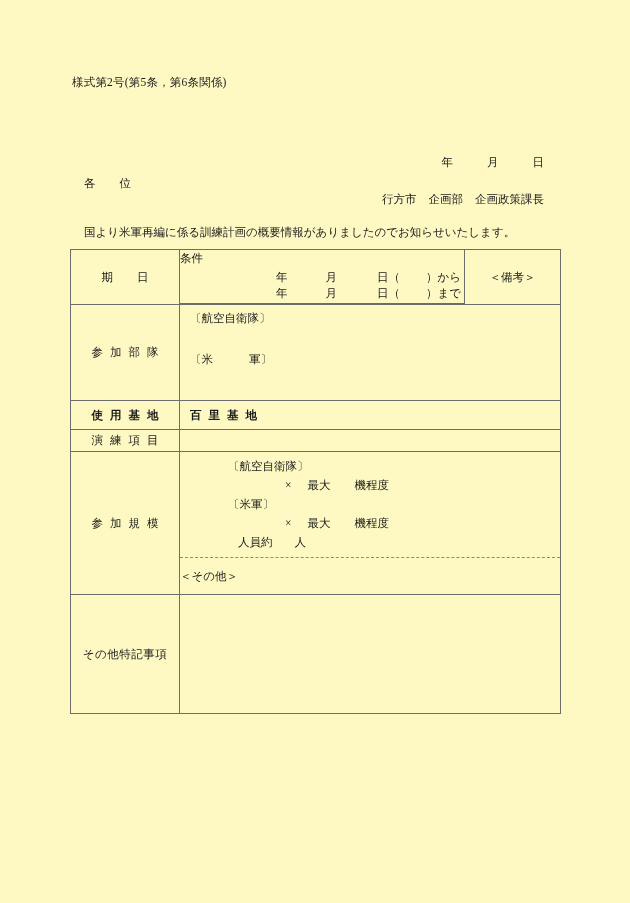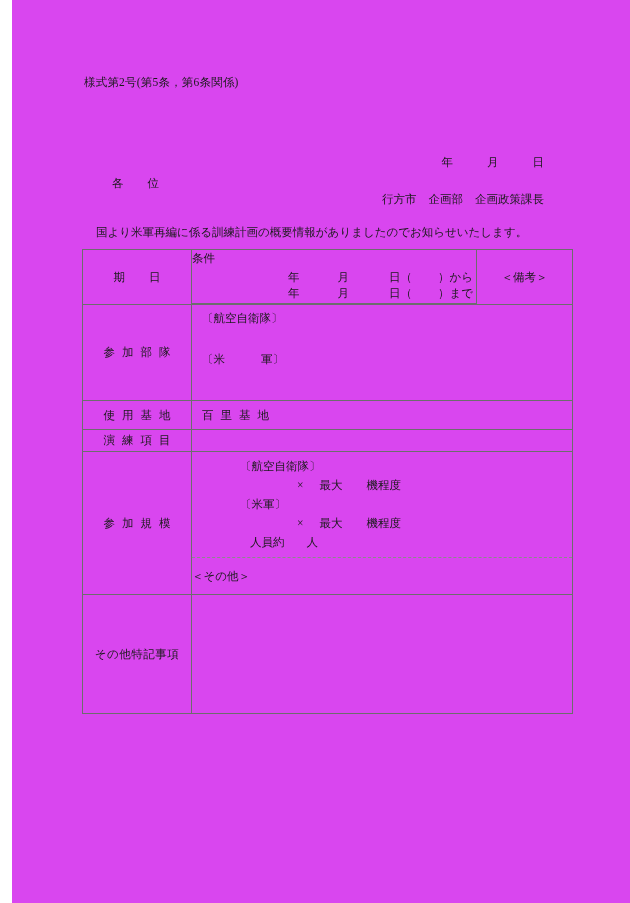--- a/index.html
+++ b/index.html
@@ -11,22 +11,21 @@
     width: 630px;
     height: 903px;
     position: relative;
     font-family: "Liberation Serif", "DejaVu Serif", serif;
     color: #1a1a1a;
     -webkit-font-smoothing: antialiased;
   }
   .page {
     position: absolute;
     inset: 0;
-    background: #d946ef;
-    margin-left: 12px;
+    background: #fef9c3;
   }
 
   
   .form-no {
     position: absolute;
     left: 72px;
     top: 75px;
     font-size: 11.5px;
     letter-spacing: 0.2px;
     white-space: nowrap;
@@ -45,21 +44,21 @@
   .date-line {
     position: absolute;
     right: 86px;
     top: 155px;
     font-size: 11.5px;
     white-space: nowrap;
   }
   .date-line .gap { display: inline-block; width: 34px; }
   .addressee {
     position: absolute;
-    left: 100px;
+    left: 84px;
     top: 176px;
     font-size: 11.5px;
     white-space: nowrap;
     letter-spacing: 0px;
   }
   .addressee .gap { display: inline-block; width: 24px; }
   .issuer {
     position: absolute;
     right: 86px;
     top: 192px;
@@ -150,21 +149,21 @@
     padding-top: 6px;
   }
 
   
   .r-units .body { height: 90px; vertical-align: top; padding: 5px 0 0 0; }
   .u-line1 { padding-left: 10px; line-height: 17px; }
   .u-line2 { padding-left: 10px; padding-top: 24px; line-height: 17px; }
   .u-line2 .g { display: inline-block; width: 36px; }
 
   
-  .r-base td { height: 28px; }
+  .r-base td { height: 28px; font-weight: bold; }
   .r-base .body { padding-left: 10px; }
   .r-base .body .spread { letter-spacing: 7px; }
   .r-item td { height: 21px; }
   .r-air td { height: 21px; }
 
   
   .scale-outer { padding: 0; vertical-align: top; }
   .scale-inner {
     width: 100%;
     border-collapse: collapse;

